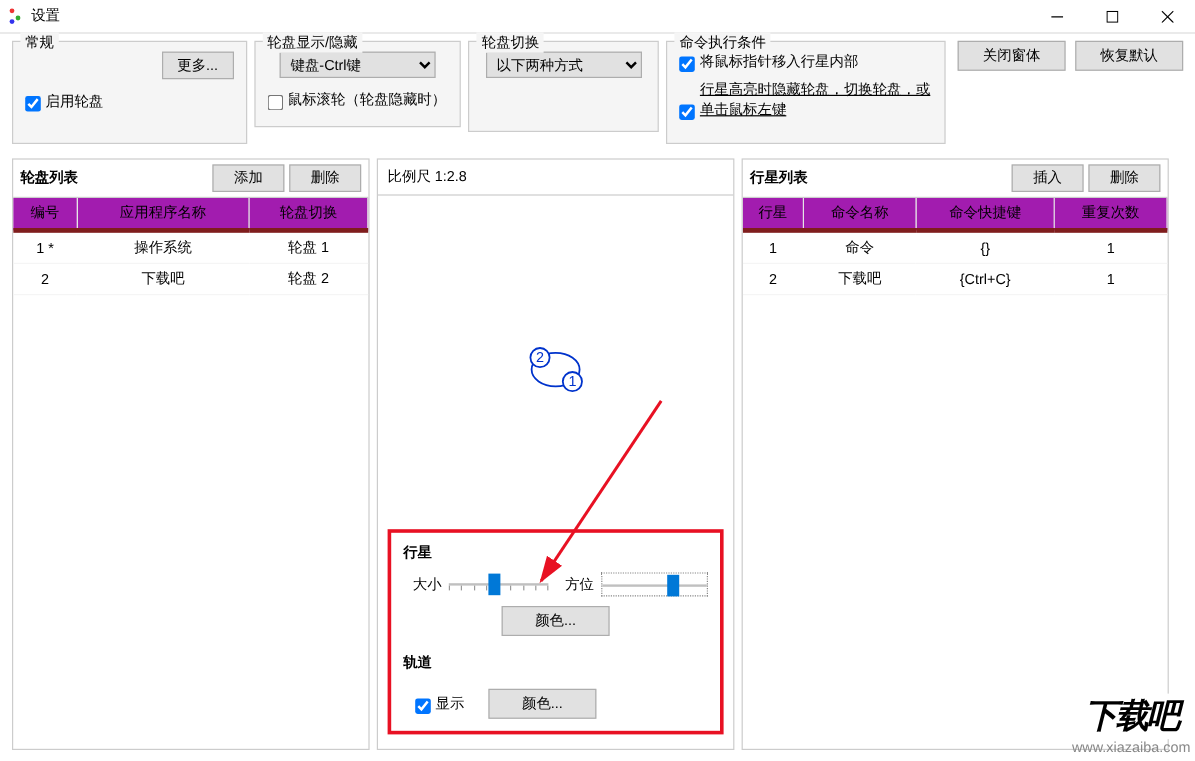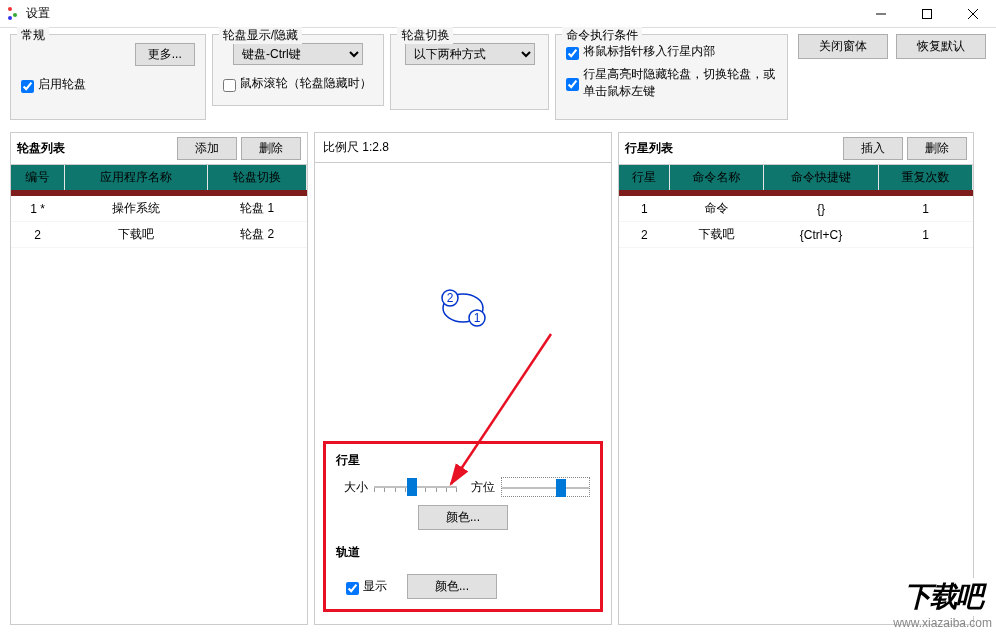--- a/index.html
+++ b/index.html
@@ -37,21 +37,21 @@
 .panel-header { display: flex; align-items: center; padding: 4px 6px; gap: 4px; }
 .panel-header .title { font-weight: bold; flex: 1; }
 .panel-body { border-top: 1px solid #ccc; height: 460px; overflow: auto; }
 .panel-body-inner { border-top: 1px solid #ccc; height: 460px; position: relative; }
 
 .left-panel { width: 298px; }
 .mid-panel { width: 298px; }
 .right-panel { width: 356px; }
 
 table { width: 100%; border-collapse: collapse; }
-th { text-align: center; font-weight: normal; padding: 4px 2px; border-right: 1px solid #e5e5e5; border-bottom: 6px solid #7f1d1d; background: #0f766e; font-family: Liberation Mono, monospace; }
+th { text-align: center; font-weight: normal; padding: 4px 2px; border-right: 1px solid #e5e5e5; border-bottom: 4px solid #7f1d1d; background: #a21caf; font-family: Liberation Mono, monospace; }
 td { text-align: center; padding: 4px 2px; border-bottom: 1px solid #f5f5f5; }
 tr.row { cursor: pointer; }
 
 .orbit-display { height: 280px; position: relative; }
 .orbit-svg { position: absolute; left: 50%; top: 50%; transform: translate(-50%, -40%); }
 
 .arrow-line { position: absolute; left: 126px; top: 166px; pointer-events: none; z-index: 5; }
 
 .planet-section { position: absolute; bottom: 10px; left: 8px; right: 8px; border: 3px solid #e81123; padding: 8px 10px 10px; }
 .section-title { font-weight: bold; margin-bottom: 8px; }
@@ -132,21 +132,21 @@
         </select>
       </div>
     </div>
 
     <div class="group condition">
       <span class="group-title">命令执行条件</span>
       <label class="checkbox" style="margin-bottom:6px;">
         <input type="checkbox" checked="" style="">
         <span>将鼠标指针移入行星内部</span>
       </label>
-      <label class="checkbox" style="align-items:center;">
+      <label class="checkbox" style="align-items:flex-end;text-decoration:underline;">
         <input type="checkbox" checked="" style="margin-top: 2px;">
         <span>行星高亮时隐藏轮盘，切换轮盘，或单击鼠标左键</span>
       </label>
     </div>
 
     <div class="right-buttons">
       <button class="btn" style="min-width:90px;">关闭窗体</button>
       <button class="btn" style="min-width:90px;">恢复默认</button>
     </div>
 

